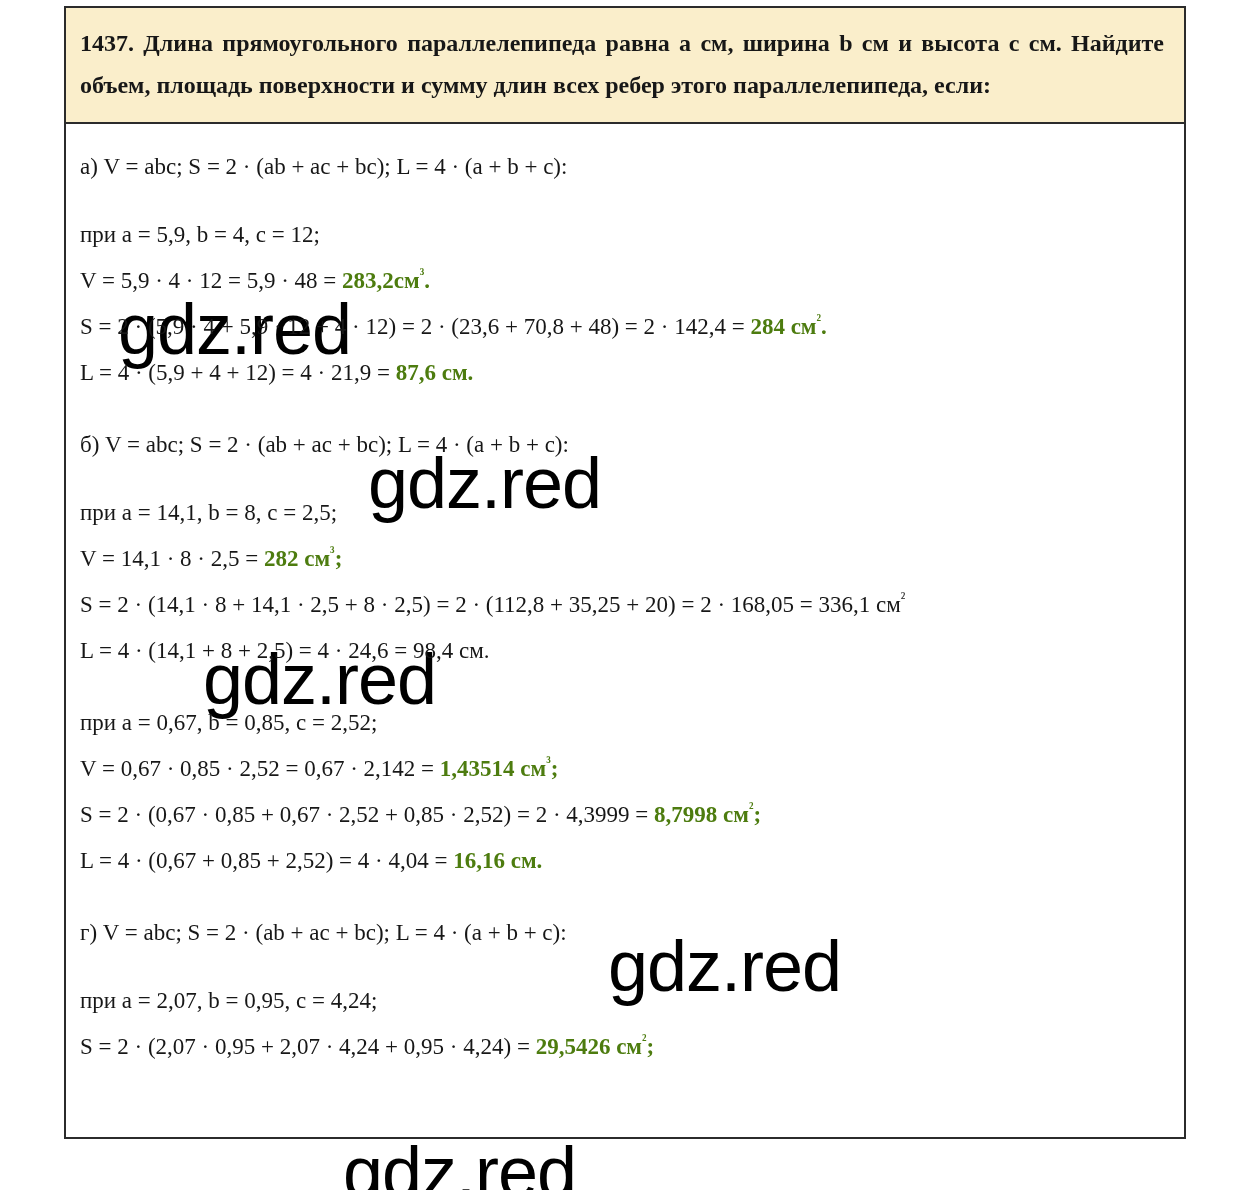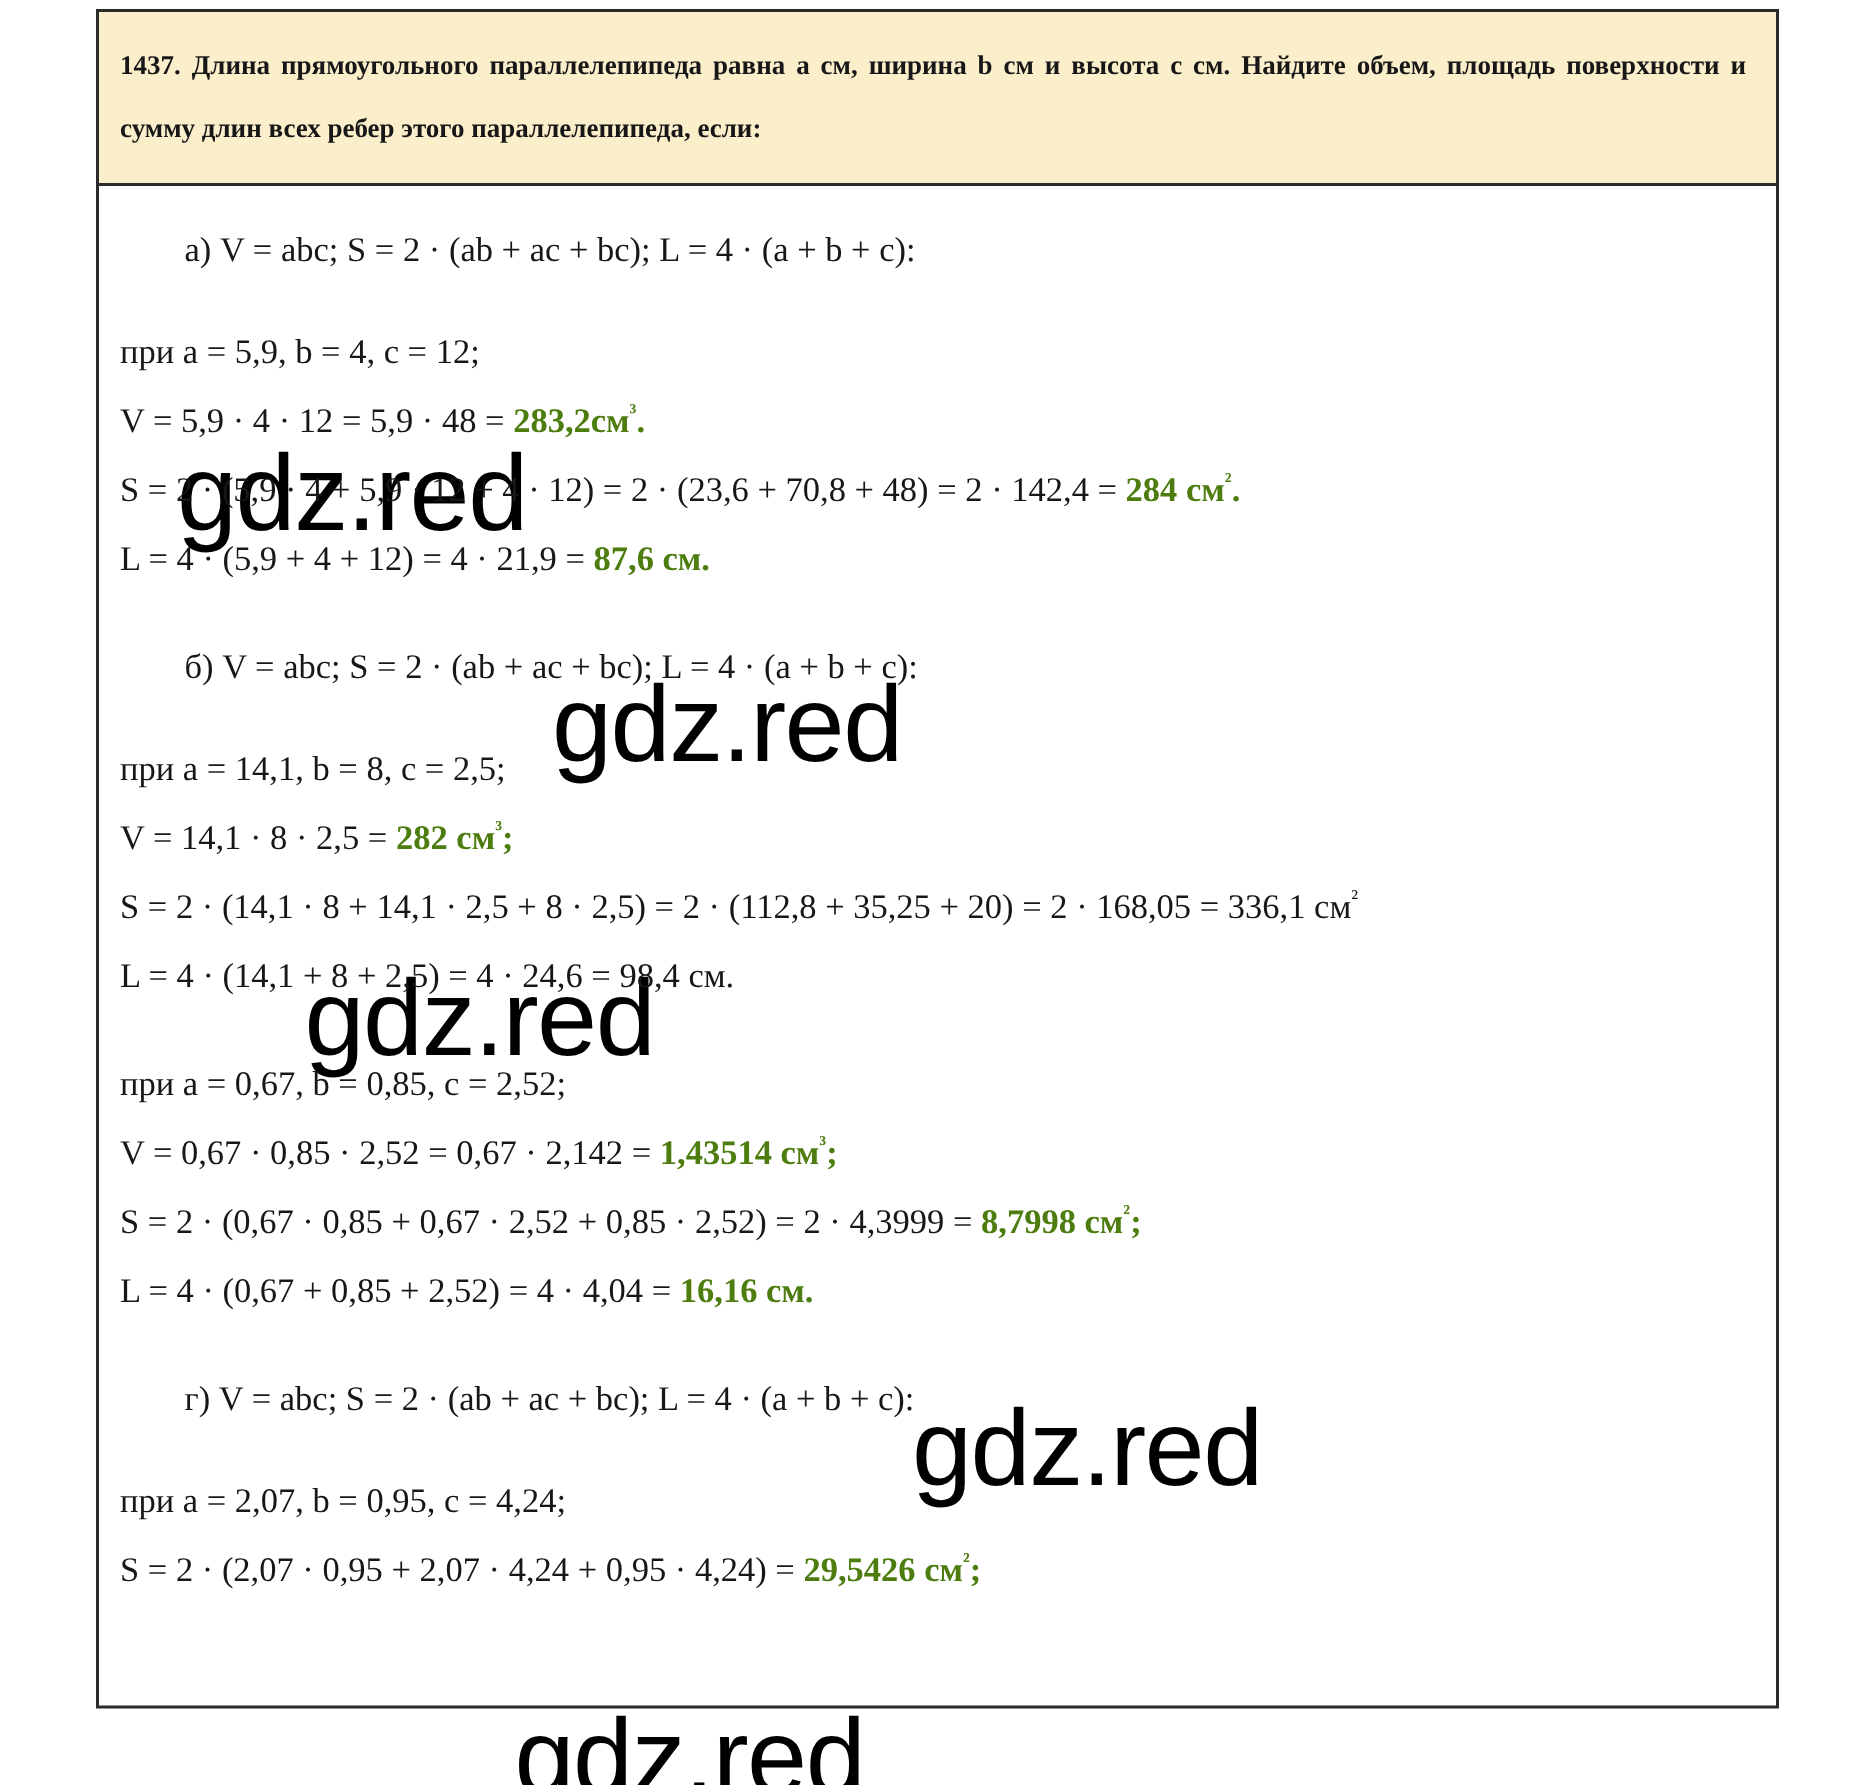--- a/index.html
+++ b/index.html
@@ -49,21 +49,21 @@
     z-index: 1;
     background: transparent;
   }
 
   .task-header {
     background: #faeecb;
     border-bottom: 2px solid #2b2b2b;
     box-sizing: border-box;
     padding: 14px 20px 16px 14px;
     font-weight: bold;
-    font-size: 18px;
+    font-size: 24px;
     line-height: 42px;
     color: #171717;
     text-align: justify;
     text-justify: inter-word;
   }
   .task-header .num { white-space: nowrap; }
 
   .solution {
     padding: 20px 14px 10px 14px;
     font-size: 23px;
@@ -71,21 +71,21 @@
     position: relative;
   }
 
   .part { margin-bottom: 26px; }
   .part:last-child { margin-bottom: 0; }
 
   .line {
     line-height: 46px;
     white-space: nowrap;
   }
-  .line.head { margin-bottom: 22px; margin-left: 43px; }
+  .line.head { margin-bottom: 22px; }
 
   .ans {
     color: #4d7c0f;
     font-weight: bold;
   }
   .sup { font-size: 0.66em; vertical-align: super; line-height: 0; }
 </style>
 </head>
 <body>
 

